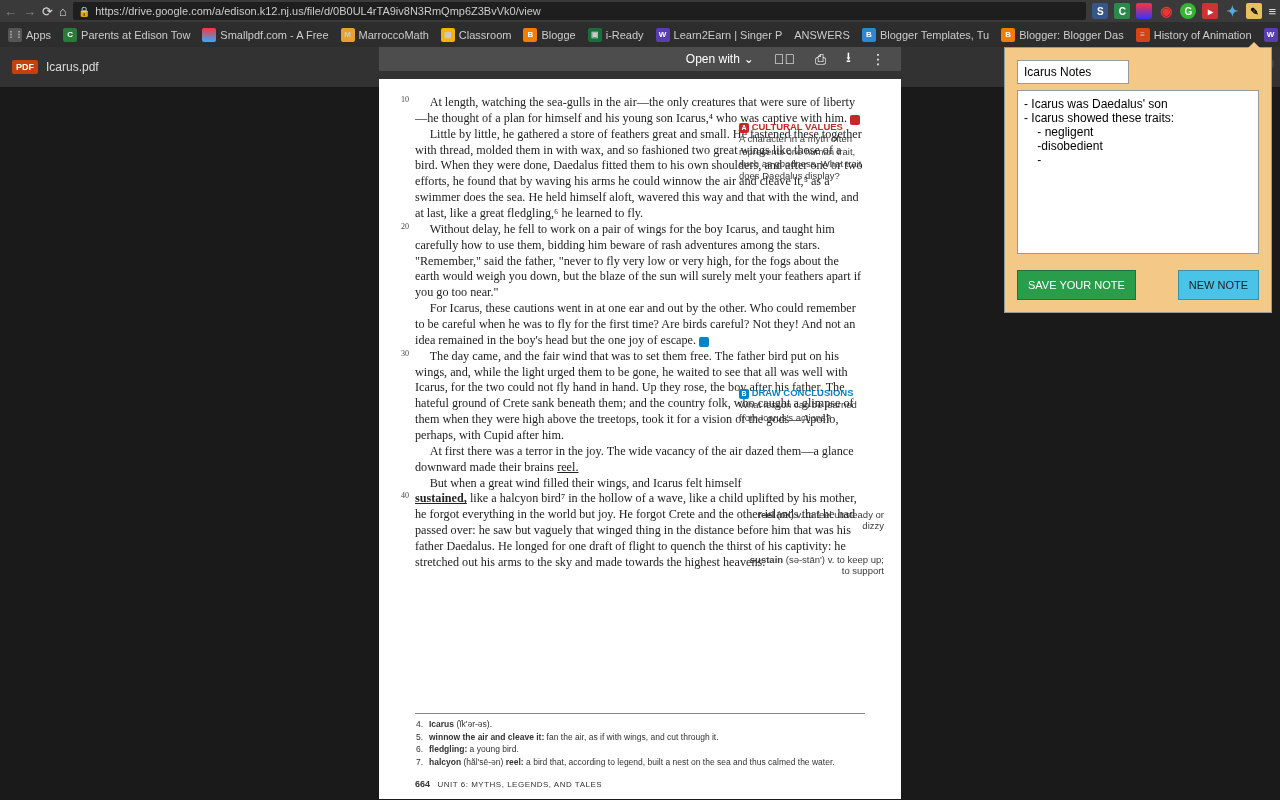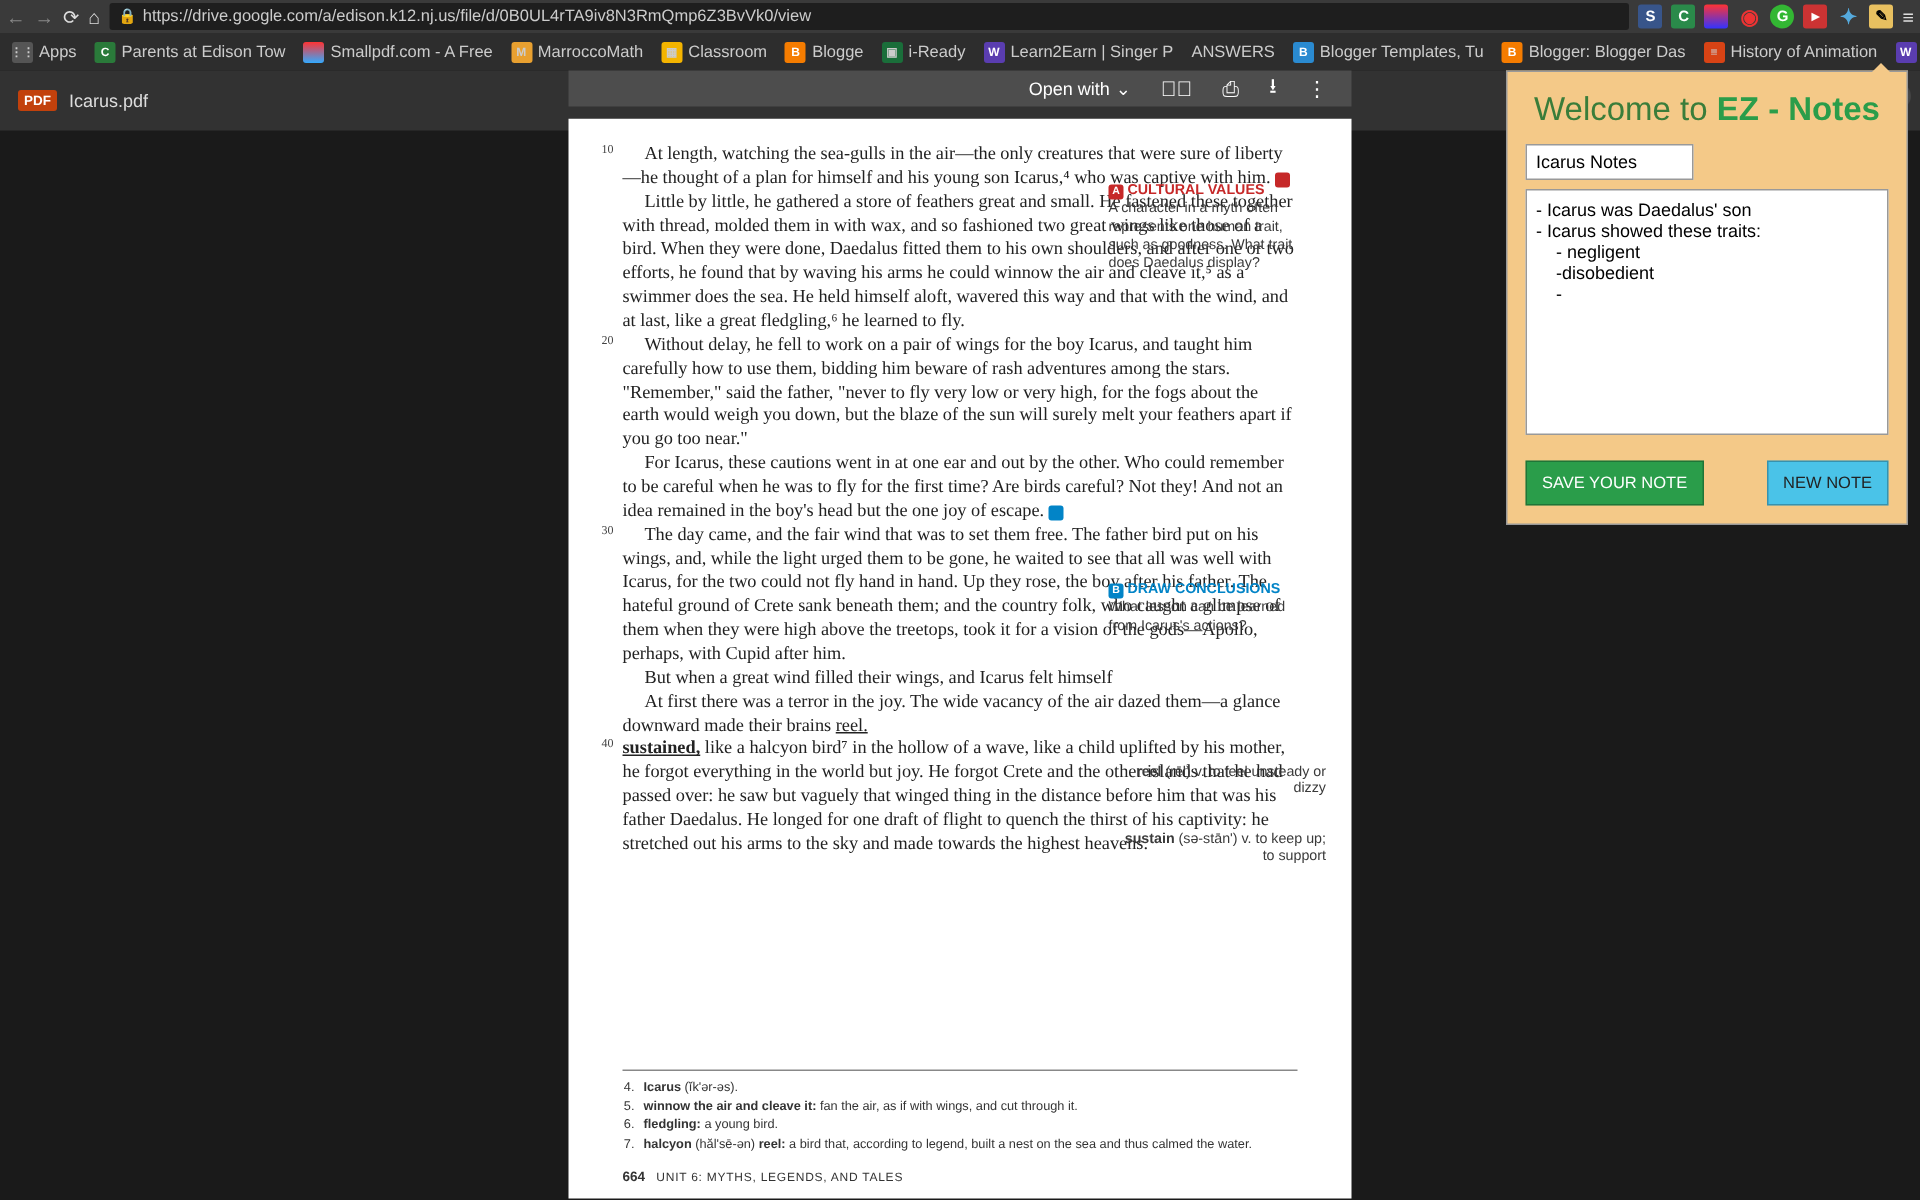--- a/index.html
+++ b/index.html
@@ -172,22 +172,22 @@
       <p>Little by little, he gathered a store of feathers great and small. He fastened these together with thread, molded them in with wax, and so fashioned two great wings like those of a bird. When they were done, Daedalus fitted them to his own shoulders, and after one or two efforts, he found that by waving his arms he could winnow the air and cleave it,⁵ as a swimmer does the sea. He held himself aloft, wavered this way and that with the wind, and at last, like a great fledgling,⁶ he learned to fly.</p>
       <div class="pwrap">
           <span class="ln">20</span>
         <p>Without delay, he fell to work on a pair of wings for the boy Icarus, and taught him carefully how to use them, bidding him beware of rash adventures among the stars. "Remember," said the father, "never to fly very low or very high, for the fogs about the earth would weigh you down, but the blaze of the sun will surely melt your feathers apart if you go too near."</p>
       </div>
       <p><span>For Icarus, these cautions went in at one ear and out by the other. Who could remember to be careful when he was to fly for the first time? Are birds careful? Not they! And not an idea remained in the boy's head but the one joy of escape. </span><span class="marker b">B</span></p>
       <div class="pwrap">
           <span class="ln">30</span>
         <p>The day came, and the fair wind that was to set them free. The father bird put on his wings, and, while the light urged them to be gone, he waited to see that all was well with Icarus, for the two could not fly hand in hand. Up they rose, the boy after his father. The hateful ground of Crete sank beneath them; and the country folk, who caught a glimpse of them when they were high above the treetops, took it for a vision of the gods—Apollo, perhaps, with Cupid after him.</p>
       </div>
+      <p><span>At first there was a terror in the joy. The wide vacancy of the air dazed them—a glance downward made their brains </span><u>reel.</u></p>
       <p>But when a great wind filled their wings, and Icarus felt himself </p>
-      <p><span>At first there was a terror in the joy. The wide vacancy of the air dazed them—a glance downward made their brains </span><u>reel.</u></p>
       <div class="pwrap">
           <span class="ln">40</span>
         <p style="text-indent:0"><b><u>sustained,</u></b><span> like a halcyon bird⁷ in the hollow of a wave, like a child uplifted by his mother, he forgot everything in the world but joy. He forgot Crete and the other islands that he had passed over: he saw but vaguely that winged thing in the distance before him that was his father Daedalus. He longed for one draft of flight to quench the thirst of his captivity: he stretched out his arms to the sky and made towards the highest heavens.</span></p>
       </div>
     </div>
 
     <div class="sidebar-anno a" style="top:42px; left:360px">
       <span class="marker a">A</span>
       <span class="hdr">CULTURAL VALUES</span><br>
       <span>A character in a myth often represents one human trait, such as goodness.  What trait does Daedalus display?</span>
@@ -225,23 +225,20 @@
     </div>
 
     <div class="page-footer">
       <b>664</b>&nbsp;&nbsp;&nbsp;<span style="font-size:8px;letter-spacing:0.5px">UNIT 6: MYTHS, LEGENDS, AND TALES</span>
     </div>
   </div>
 </div>
 
 <div class="ez-anchor"></div>
 <div class="ez">
-  <div class="ez-title">
-    <span>Welcome to </span><span class="brand">EZ - Notes</span>
-  </div>
   <input class="ez-input" value="Icarus Notes" style="">
   <textarea class="ez-text" style="">- Icarus was Daedalus' son
 - Icarus showed these traits:
     - negligent
     -disobedient
     -</textarea>
   <div class="ez-btns">
     <button class="ez-btn save">SAVE YOUR NOTE</button>
     <button class="ez-btn new">NEW NOTE</button>
   </div>

